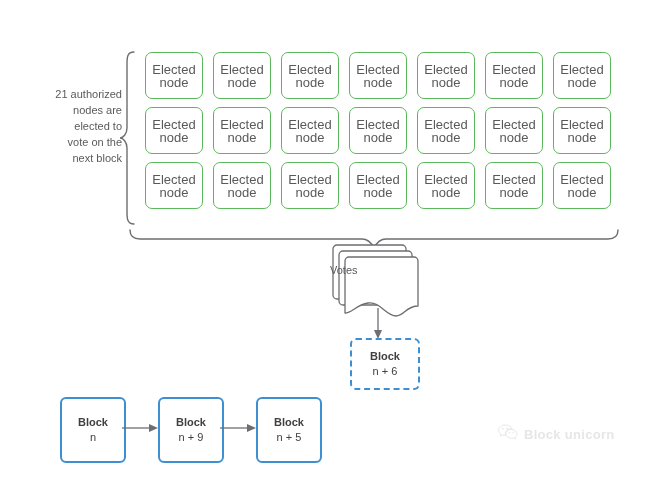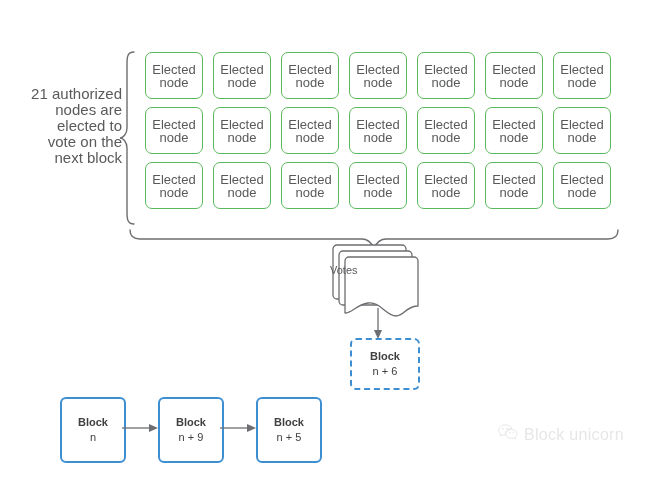--- a/index.html
+++ b/index.html
@@ -16,21 +16,21 @@
     color: #58595b;
   }
 
   
   #left-caption {
     position: absolute;
     left: 18px;
     top: 86px;
     width: 104px;
     text-align: right;
-    font-size: 15px;
+    font-size: 11px;
     line-height: 16px;
     color: #5a5a5c;
     white-space: pre-line;
   }
 
   
   #left-brace {
     position: absolute;
     left: 118px;
     top: 50px;
@@ -153,23 +153,24 @@
   #watermark {
     position: absolute;
     left: 498px;
     top: 424px;
     display: flex;
     align-items: center;
     gap: 6px;
     opacity: 0.55;
   }
   #watermark-text {
-    font-size: 16px;
+    font-size: 13px;
     color: #d2d2d2;
     letter-spacing: 0.3px;
+    font-weight: bold;
   }
 </style>
 </head>
 <body>
 
 <div id="left-caption">21 authorized
 nodes are
 elected to
 vote on the
 next block</div>

